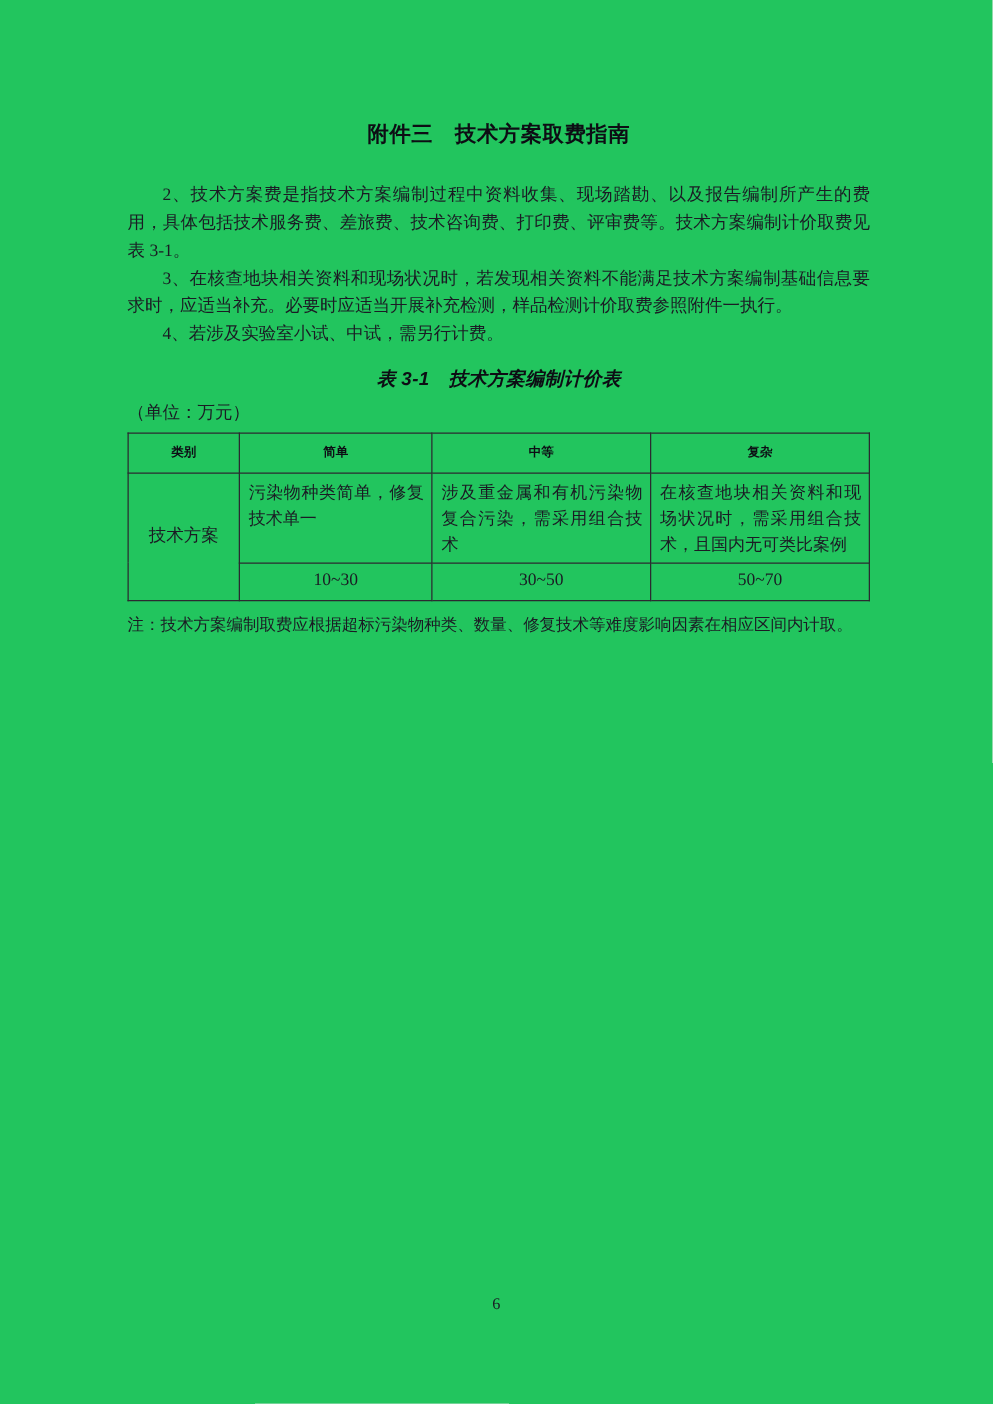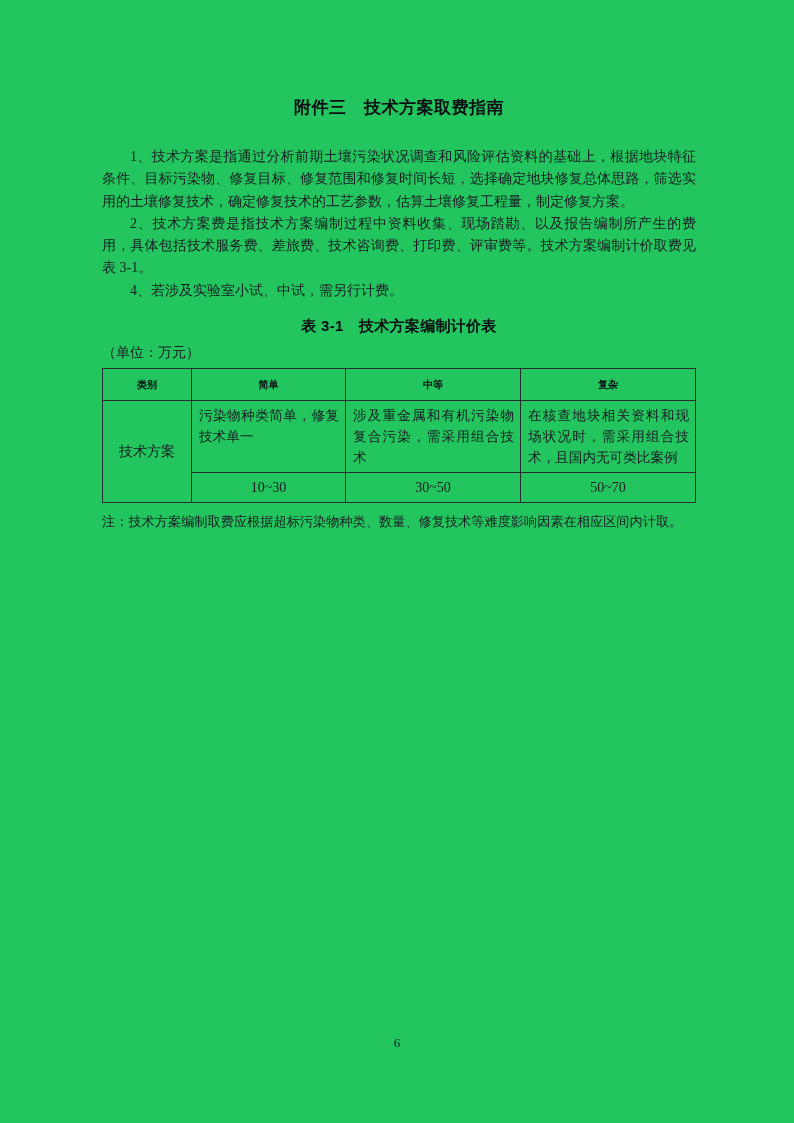--- a/index.html
+++ b/index.html
@@ -43,20 +43,21 @@
   }
   .table-caption {
     margin: 14px 0 0 0;
     font-family: "Liberation Sans", "DejaVu Sans", sans-serif;
     font-weight: bold;
     font-size: 15px;
     line-height: 20px;
     text-align: center;
     color: #0d0d14;
     letter-spacing: 0.3px;
+    font-style: italic;
   }
   .unit-note {
     margin: 7px 0 0 0;
     font-family: "Liberation Serif", "DejaVu Serif", serif;
     font-size: 14px;
     line-height: 19px;
     color: #1b1b24;
   }
   table.pricing {
     width: 100%;
@@ -125,22 +126,22 @@
   }
 </style>
 </head>
 <body>
 
 <div class="page">
   <div class="content">
 
     <h1 class="doc-title">附件三　技术方案取费指南</h1>
 
-    <p class="para">1、技术方案是指通过分析前期土壤污染状况调查和风险评估资料的基础上，根据地块特征条件、目标污染物、修复目标、修复范围和修复时间长短，选择确定地块修复总体思路，筛选实用的土壤修复技术，确定修复技术的工艺参数，估算土壤修复工程量，制定修复方案。</p>
     <p class="para">2、技术方案费是指技术方案编制过程中资料收集、现场踏勘、以及报告编制所产生的费用，具体包括技术服务费、差旅费、技术咨询费、打印费、评审费等。技术方案编制计价取费见表 3-1。</p>
+    <p class="para">3、在核查地块相关资料和现场状况时，若发现相关资料不能满足技术方案编制基础信息要求时，应适当补充。必要时应适当开展补充检测，样品检测计价取费参照附件一执行。</p>
     <p class="para">4、若涉及实验室小试、中试，需另行计费。</p>
 
     <p class="table-caption">表 3-1　技术方案编制计价表</p>
     <p class="unit-note">（单位：万元）</p>
 
     <table class="pricing">
       <colgroup>
         <col class="col-cat">
         <col class="col-easy">
         <col class="col-mid">

